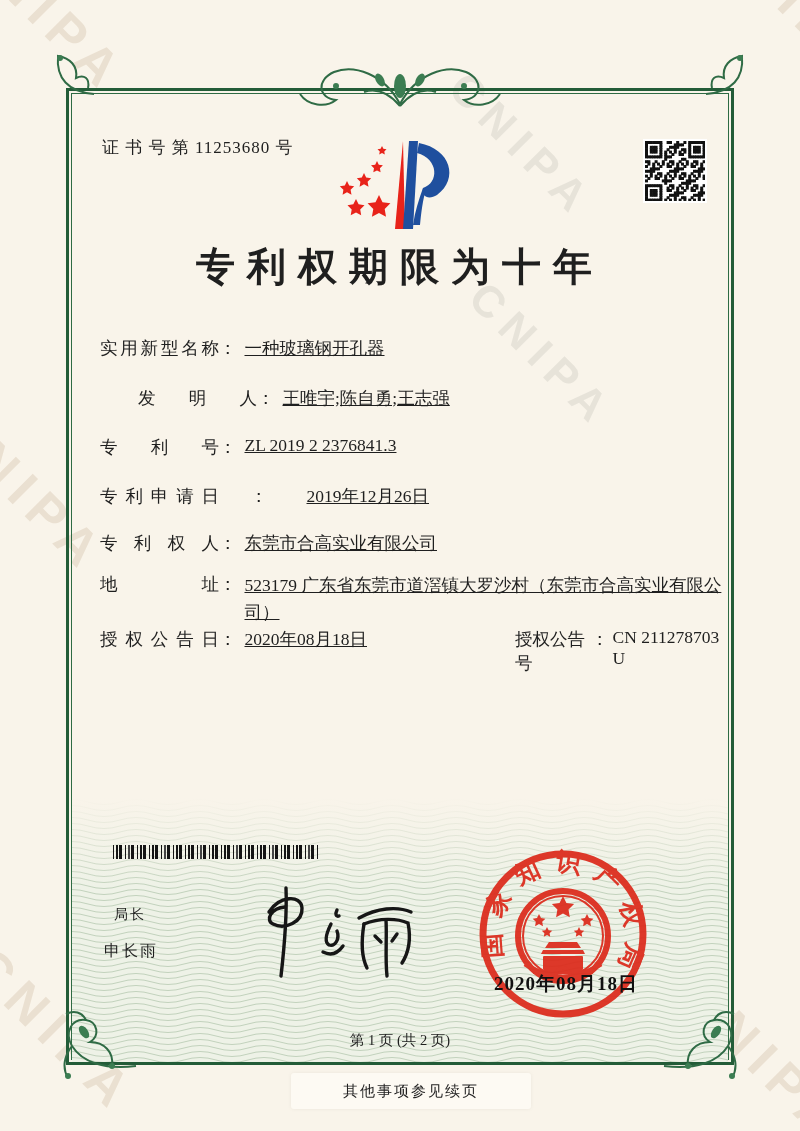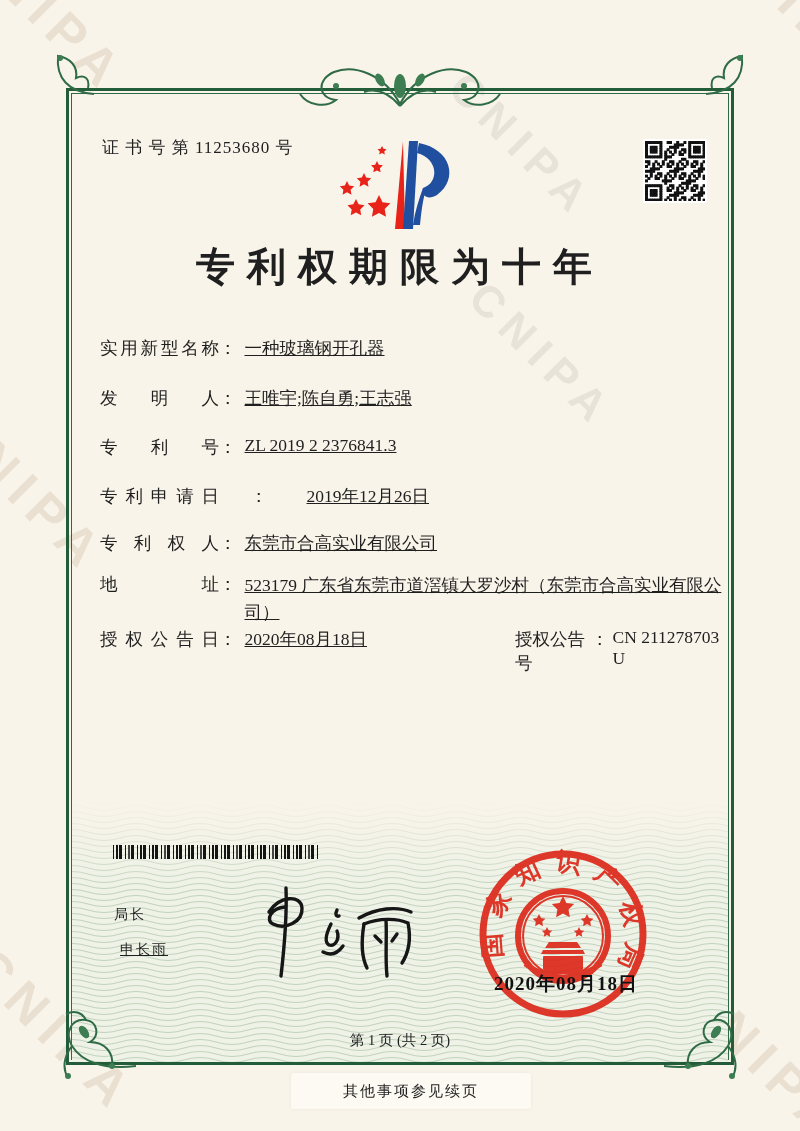--- a/index.html
+++ b/index.html
@@ -27,21 +27,21 @@
   .row .col{margin:0 2px 0 0;}
   .row .val{margin-left:6px;text-decoration:underline;}
   .addr .val{width:500px;line-height:1.55;}
   .pair2{position:absolute;left:415px;top:0;display:flex;font-size:17.5px;}
   .paras{position:absolute;left:98px;top:660px;width:621px;font-size:15.5px;line-height:1.78;
          text-align:justify;}
   .paras p{margin:0;text-indent:2em;}
   .barcode{position:absolute;left:113px;top:845px;width:208px;height:14px;display:flex;align-items:stretch;}
   .barcode span{display:block;height:100%;}
   .sig-title{position:absolute;left:114px;top:906px;font-size:14px;letter-spacing:2px;}
-  .sig-name{position:absolute;left:120px;top:941px;font-size:14px;letter-spacing:2px;text-decoration:underline;}
+  .sig-name{position:absolute;left:104px;top:941px;font-size:16px;letter-spacing:2px;}
   .signature{position:absolute;left:225px;top:876px;}
   .seal{position:absolute;left:473px;top:844px;opacity:.93;}
   .seal-date{position:absolute;left:486px;top:971px;width:160px;text-align:center;font-size:19px;
              font-weight:bold;letter-spacing:1px;color:#111;}
   .pagenum{position:absolute;left:0;top:1031px;width:800px;text-align:center;font-size:14.5px;}
   .contbox{position:absolute;left:291px;top:1073px;width:240px;height:36px;background:#fdfaf3;
            border-radius:3px;box-shadow:0 0 4px rgba(0,0,0,.06);display:flex;align-items:center;justify-content:center;
            font-size:15px;letter-spacing:2px;}
   .ornament{position:absolute;pointer-events:none;}
 </style>
@@ -466,21 +466,21 @@
       <rect x="14.40" y="57.60" width="3" height="3" fill="#111"></rect>
     </svg>
 
   <div class="title">专利权期限为十年</div>
 
   <div class="row" style="top:336px;">
     <span class="lab">实用新型名称</span>
       <span class="col">：</span>
     <span class="val">一种玻璃钢开孔器</span>
   </div>
-  <div class="row" style="top:386px;">
+  <div class="row" style="top:386px;margin-left:38px;">
     <span class="lab">发明人</span>
       <span class="col">：</span>
     <span class="val">王唯宇;陈自勇;王志强</span>
   </div>
   <div class="row" style="top:435px;">
     <span class="lab">专利号</span>
       <span class="col">：</span>
     <span class="val">ZL 2019 2 2376841.3</span>
   </div>
   <div class="row" style="top:484px;gap:31px;">

